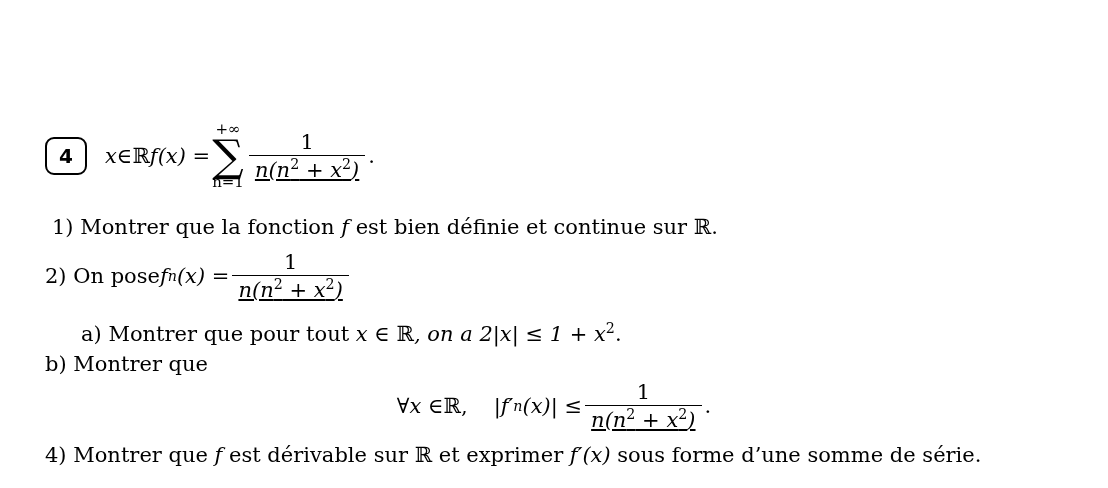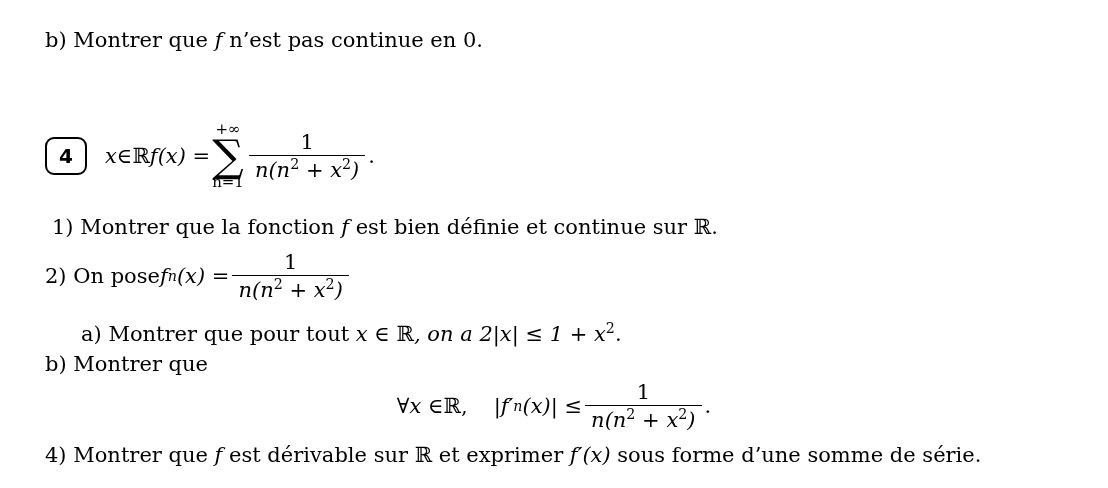--- a/index.html
+++ b/index.html
@@ -36,20 +36,21 @@
     margin: 0 3px;
   }
   .frac .num {
     display: block;
     padding: 0 6px 1px 6px;
   }
   .frac .den {
     display: block;
     border-top: 1.4px solid #000;
     padding: 2px 6px 0 6px;
+    text-decoration: underline;
   }
   .sum-block {
     display: inline-block;
     vertical-align: middle;
     text-align: center;
     line-height: 1;
     margin: 0 2px;
   }
   .sum-block .lim-top {
     display: block;
@@ -159,23 +160,20 @@
     left: 45px;
     top: 443px;
     font-size: 21px;
   }
 </style>
 </head>
 <body>
 
 <div class="page">
 
-  <div class="line l-b-top">
-    <span>b) Montrer que </span><span class="it">f</span><span> n’est pas continue en 0.</span>
-  </div>
 
   <div class="ex-row">
     <div class="ex-num">4</div>
     <div class="ex-text">
         <span class="it">x</span>
         <span> ∈ </span>
         <span class="bb">ℝ</span>
         <span class="it">f</span>
         <span class="it">(x) = </span>
       <span class="sum-block">

